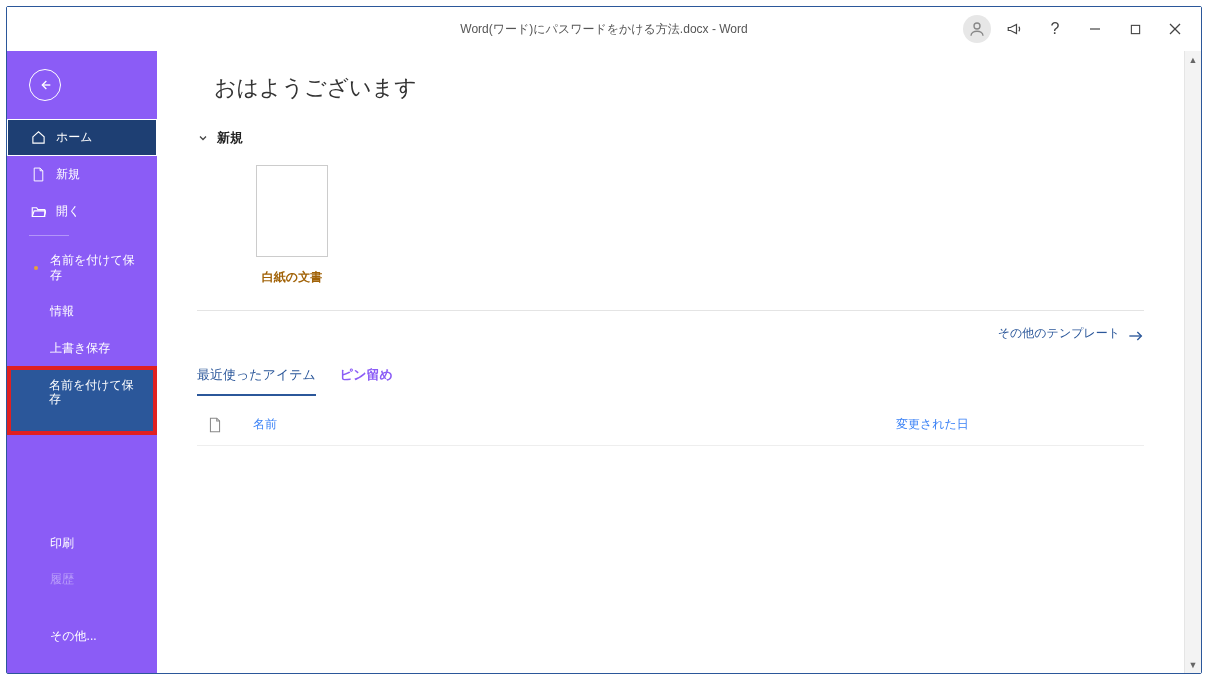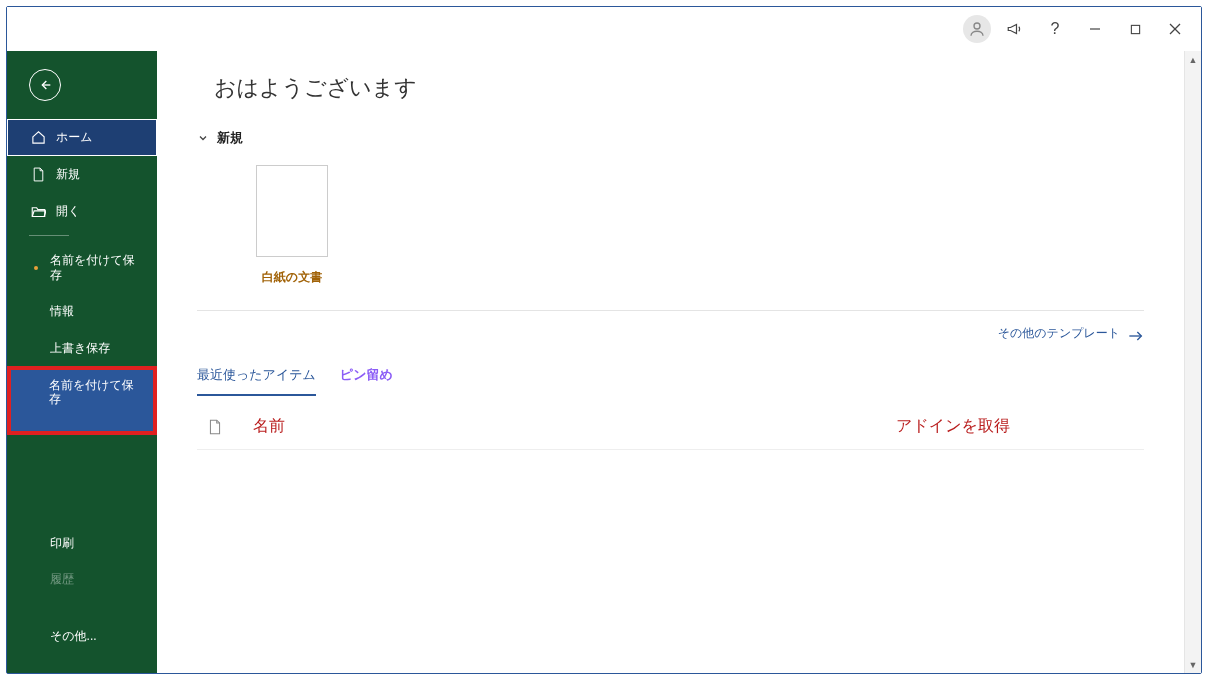--- a/index.html
+++ b/index.html
@@ -70,21 +70,21 @@
     .avatar-circle svg { width: 18px; height: 18px; }
     
     .body-area {
       flex: 1;
       display: flex;
       min-height: 0;
     }
     
     .sidebar {
       width: 150px;
-      background: #14532d;
+      background: #8b5cf6;
       color: #fff;
       display: flex;
       flex-direction: column;
       padding-top: 18px;
       font-size: 12px;
     }
     .back-row {
       padding: 0 0 18px 22px;
     }
     .back-btn {
@@ -218,22 +218,22 @@
     }
     .tab.active {
       color:#2b579a;
       font-weight: 400;
       border-bottom: 2px solid #2b579a;
     }
     .list-header {
       display:flex;
       align-items:center;
       padding: 12px 8px;
-      font-size: 16px;
-      color: #b91c1c;
+      font-size: 12px;
+      color: #3b82f6;
       gap: 16px;
       border-bottom: 1px solid #eee;
     }
     .list-header .col-name { flex: 1; padding-left: 12px;}
     .list-header .col-date { width: 240px; }
     .file-icon-slot { width: 20px; display:flex; justify-content:center;}
     
     .scroll-gutter {
       width: 17px;
       background: #f3f3f3;
@@ -251,20 +251,21 @@
     }
     .scroll-track { flex:1; }
     svg { display:block; }
   </style>
 </head>
 <body>
 
 <div class="window">
 
   <div class="titlebar">
+    <div class="title-text">Word(ワード)にパスワードをかける方法.docx  -  Word</div>
     <div class="titlebar-right">
       <div class="avatar-circle">
         <span>
           <svg viewBox="0 0 24 24" fill="none" stroke="#888" stroke-width="1.8">
               <circle cx="12" cy="8" r="4"></circle>
               <path d="M4 21c0-4 4-6 8-6s8 2 8 6"></path>
             </svg>
         </span>
       </div>
       <div class="tbr-btn">
@@ -418,21 +419,21 @@
         </div>
 
         <div class="list-header">
           <span class="file-icon-slot">
             <svg width="14" height="16" viewBox="0 0 24 28" fill="none" stroke="#888" stroke-width="1.8">
                 <path d="M4 2h11l5 5v19H4z"></path>
                 <path d="M15 2v5h5"></path>
               </svg>
           </span>
           <div class="col-name">名前</div>
-          <div class="col-date">アドインを取得</div>
+          <div class="col-date">変更された日</div>
         </div>
 
       </div>
 
       <div class="scroll-gutter">
         <div class="scroll-arrow">
           <span>▲</span>
         </div>
         <div class="scroll-track"></div>
         <div class="scroll-arrow">

